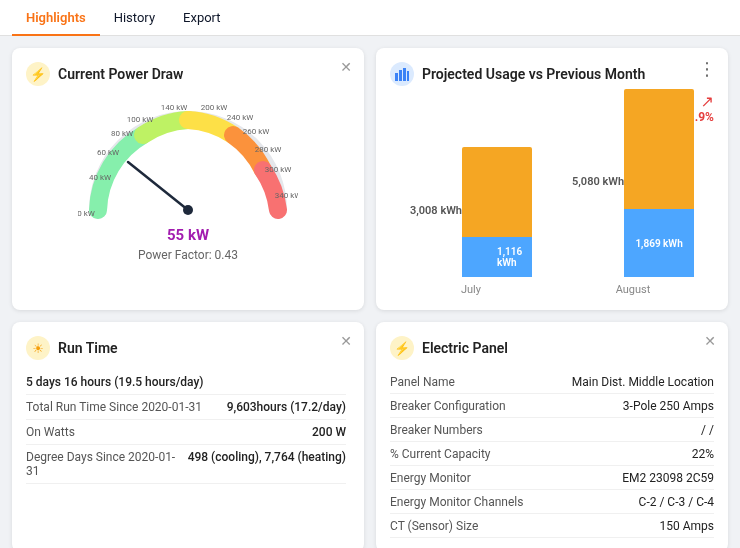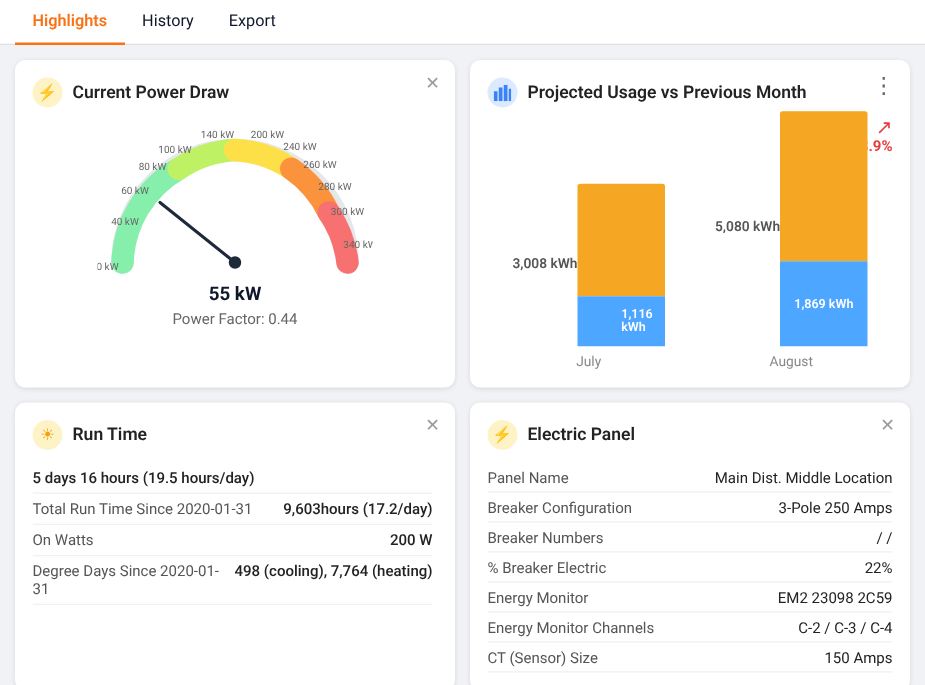--- a/index.html
+++ b/index.html
@@ -107,21 +107,21 @@
     }
     .gauge-svg-wrap {
       position: relative;
       width: 220px;
       height: 130px;
     }
     .gauge-value {
       text-align: center;
       font-weight: 700;
       font-size: 15px;
-      color: #0f172a;
+      color: #a21caf;
       margin-top: -4px;
     }
     .power-factor {
       text-align: center;
       font-size: 12px;
       color: #666;
       margin-top: 4px;
     }
 
     
@@ -298,21 +298,21 @@
           <text x="178" y="34" font-size="8" fill="#666" text-anchor="middle">260 kW</text>
           <text x="190" y="52" font-size="8" fill="#666" text-anchor="middle">280 kW</text>
           <text x="200" y="72" font-size="8" fill="#666" text-anchor="middle">300 kW</text>
           <text x="210" y="98" font-size="8" fill="#666" text-anchor="middle">340 kW</text>
 
           <line x1="110" y1="110" x2="50" y2="62" stroke="#1e293b" stroke-width="2.5" stroke-linecap="round"></line>
           <circle cx="110" cy="110" r="5" fill="#1e293b"></circle>
         </svg>
       </div>
       <div class="gauge-value">55 kW</div>
-      <div class="power-factor">Power Factor: 0.44</div>
+      <div class="power-factor">Power Factor: 0.43</div>
     </div>
   </div>
 
   <div class="card">
     <div class="card-header">
       <div class="card-icon blue">
         <svg width="14" height="14" viewBox="0 0 14 14" fill="#3b82f6">
           <rect x="0" y="6" width="3" height="8"></rect>
           <rect x="4" y="3" width="3" height="11"></rect>
           <rect x="8" y="1" width="3" height="13"></rect>
@@ -397,21 +397,21 @@
       </div>
       <div class="ep-row">
         <span class="ep-label">Breaker Configuration</span>
         <span class="ep-value">3-Pole 250 Amps</span>
       </div>
       <div class="ep-row">
         <span class="ep-label">Breaker Numbers</span>
         <span class="ep-value">/ /</span>
       </div>
       <div class="ep-row">
-        <span class="ep-label">% Breaker Electric</span>
+        <span class="ep-label">% Current Capacity</span>
         <span class="ep-value">22%</span>
       </div>
       <div class="ep-row">
         <span class="ep-label">Energy Monitor</span>
         <span class="ep-value">EM2 23098 2C59</span>
       </div>
       <div class="ep-row">
         <span class="ep-label">Energy Monitor Channels</span>
         <span class="ep-value">C-2 / C-3 / C-4</span>
       </div>

